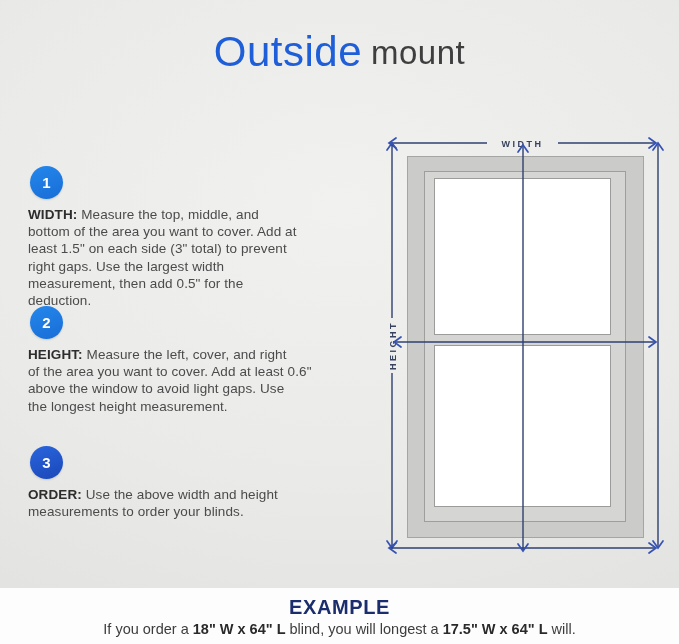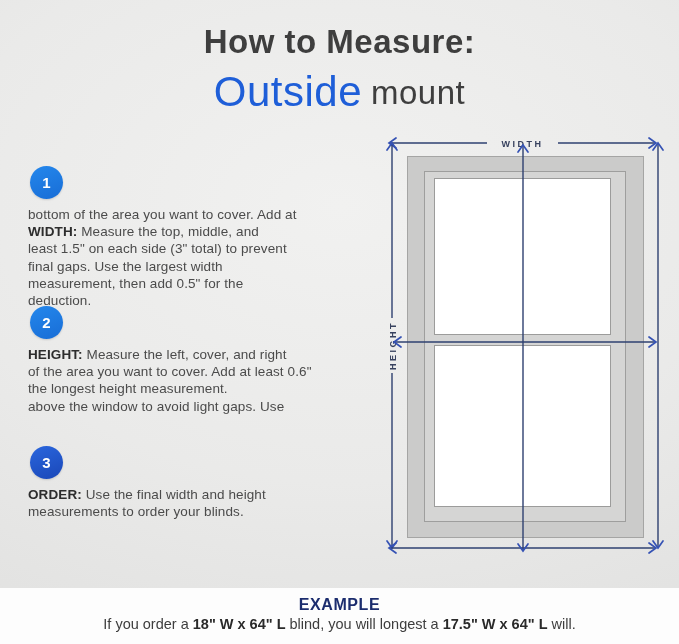--- a/index.html
+++ b/index.html
@@ -25,61 +25,60 @@
   .line{font-size:13.5px;line-height:17.2px;color:#4b4b4b;white-space:nowrap;letter-spacing:.1px;}
   .line b{color:#2d2d2d;}
 
   
   .diagram{position:absolute;left:375px;top:128px;width:300px;height:448px;}
   .diagram text{font-family:"Liberation Sans",sans-serif;font-size:9px;font-weight:bold;
                 letter-spacing:2.5px;fill:#38425f;}
 
   
   .example-bar{position:absolute;left:0;top:588px;width:100%;height:56px;background:#fdfdfd;text-align:center;}
-  .example-heading{margin-top:8px;font-size:16px;font-weight:bold;color:#1c2d6e;letter-spacing:.6px;}
+  .example-heading{margin-top:8px;font-size:20px;font-weight:bold;color:#1c2d6e;letter-spacing:.6px;}
   .example-line{margin-top:2px;font-size:14.5px;color:#3d3d3d;}
   .example-line b{color:#2a2a2a;}
 </style>
 </head>
 <body>
 
 <div class="stage">
 
   <div class="header">
-    <div class="title-line1">How to Measure:</div>
     <div class="title-line2"><span class="title-hl">Outside</span><span>mount</span></div>
   </div>
 
   <div class="step step-1">
     <div class="badge">
         <span>1</span>
       </div>
+    <div class="line"><b>WIDTH:</b> <span>Measure the top, middle, and</span></div>
     <div class="line">bottom of the area you want to cover. Add at</div>
-    <div class="line"><b>WIDTH:</b> <span>Measure the top, middle, and</span></div>
     <div class="line">least 1.5" on each side (3" total) to prevent</div>
-    <div class="line">final gaps. Use the largest width</div>
+    <div class="line">right gaps. Use the largest width</div>
     <div class="line">measurement, then add 0.5" for the</div>
     <div class="line">deduction.</div>
   </div>
 
   <div class="step step-2">
     <div class="badge">
         <span>2</span>
       </div>
     <div class="line"><b>HEIGHT:</b> <span>Measure the left, cover, and right</span></div>
     <div class="line">of the area you want to cover. Add at least 0.6"</div>
+    <div class="line">above the window to avoid light gaps. Use</div>
     <div class="line">the longest height measurement.</div>
-    <div class="line">above the window to avoid light gaps. Use</div>
   </div>
 
   <div class="step step-3">
     <div class="badge">
         <span>3</span>
       </div>
-    <div class="line"><b>ORDER:</b> <span>Use the final width and height</span></div>
+    <div class="line"><b>ORDER:</b> <span>Use the above width and height</span></div>
     <div class="line">measurements to order your blinds.</div>
   </div>
 
   <svg class="diagram" viewBox="0 0 300 448" width="300" height="448">
     <defs>
       <marker id="chev" markerWidth="14" markerHeight="14" refX="10" refY="7" orient="auto-start-reverse" markerUnits="userSpaceOnUse">
         <path d="M3,2 L10,7 L3,12" fill="none" stroke="#3552b4" stroke-width="1.7" stroke-linecap="round"></path>
       </marker>
     </defs>
 

